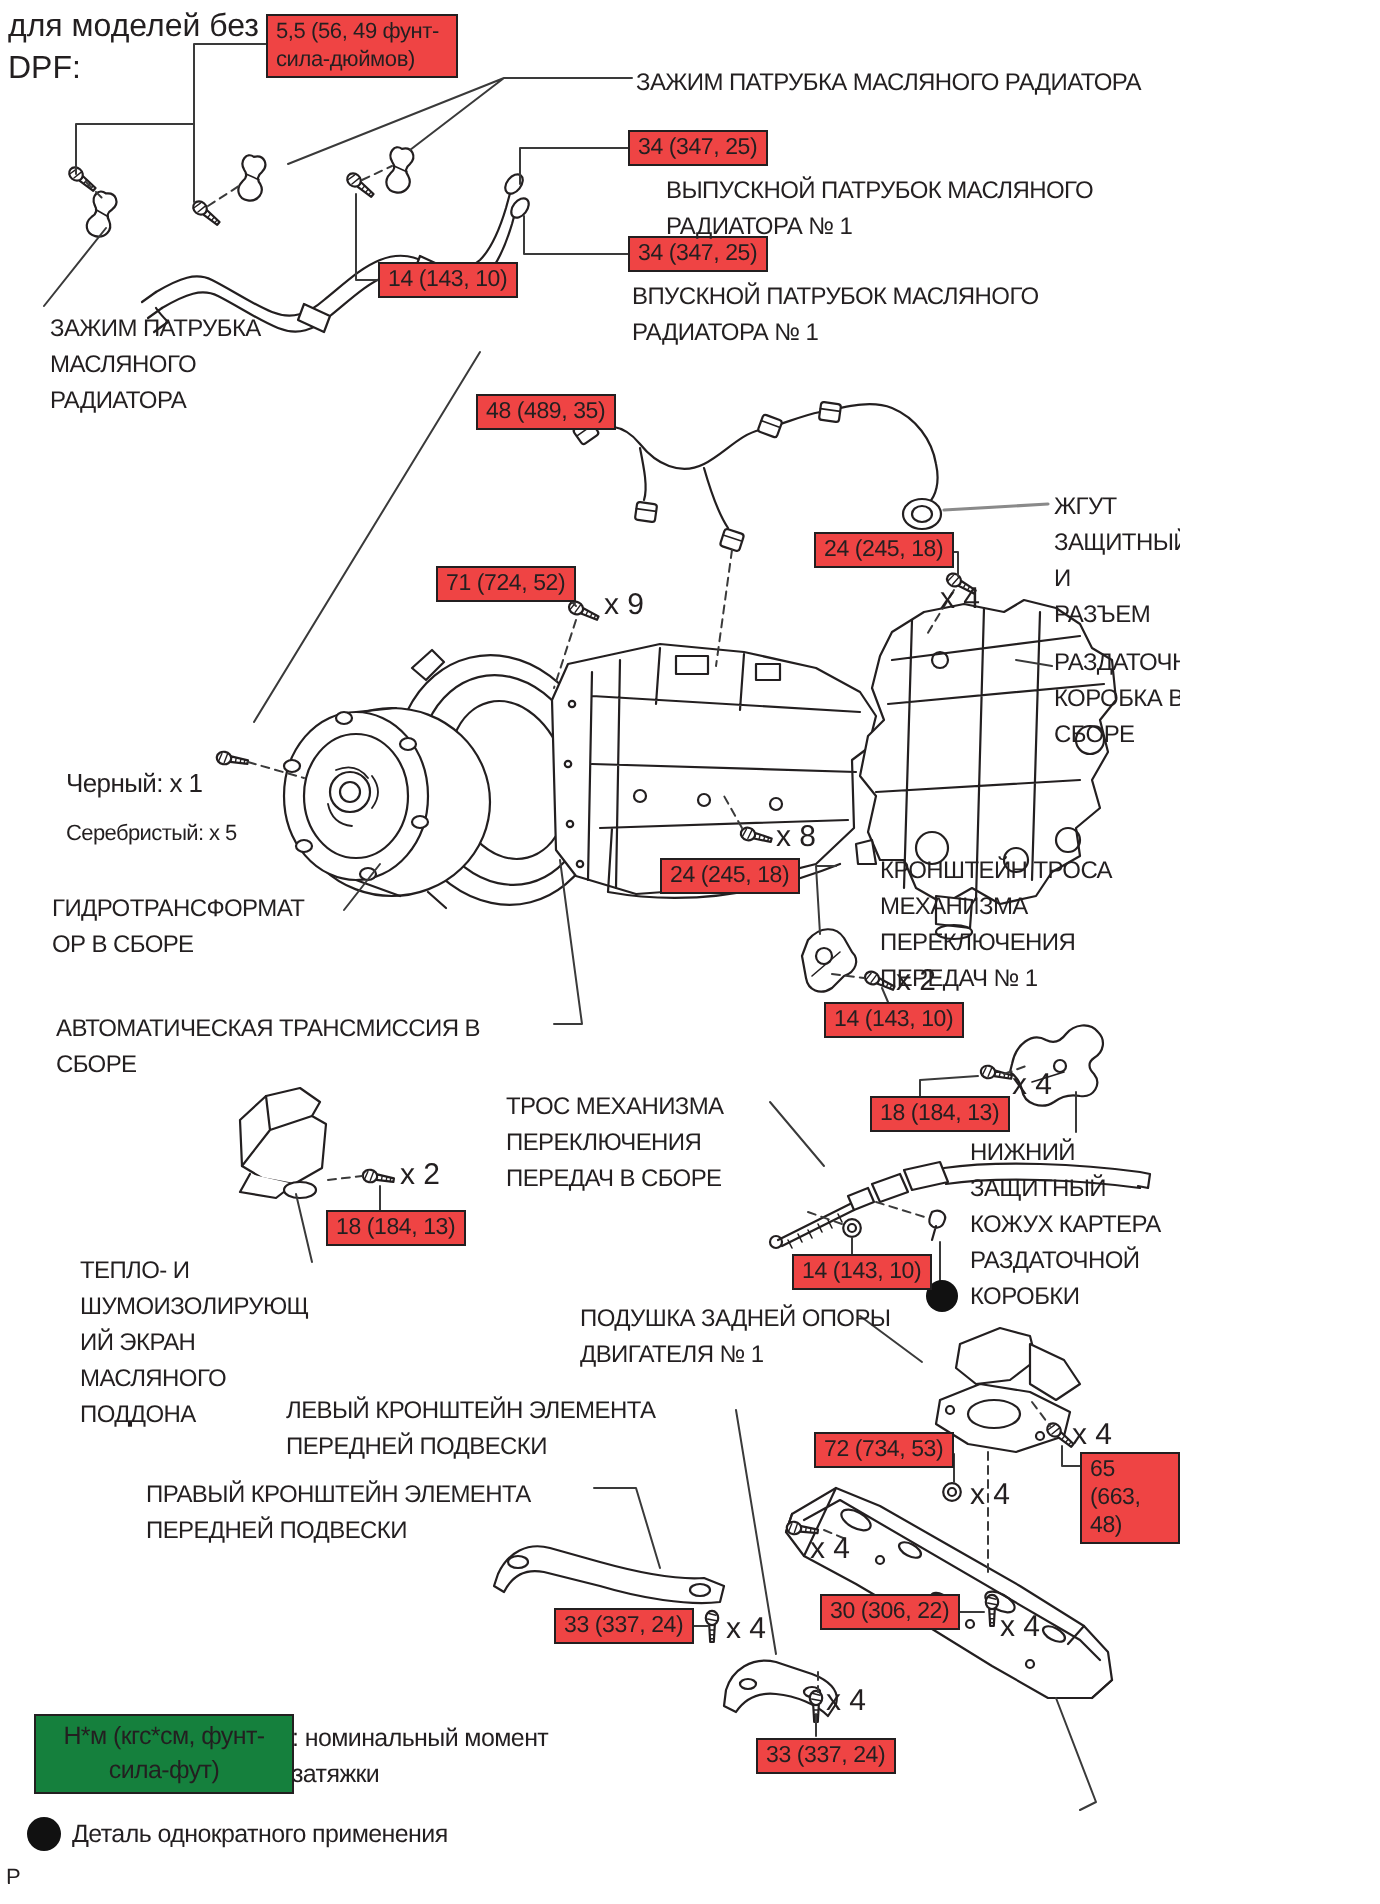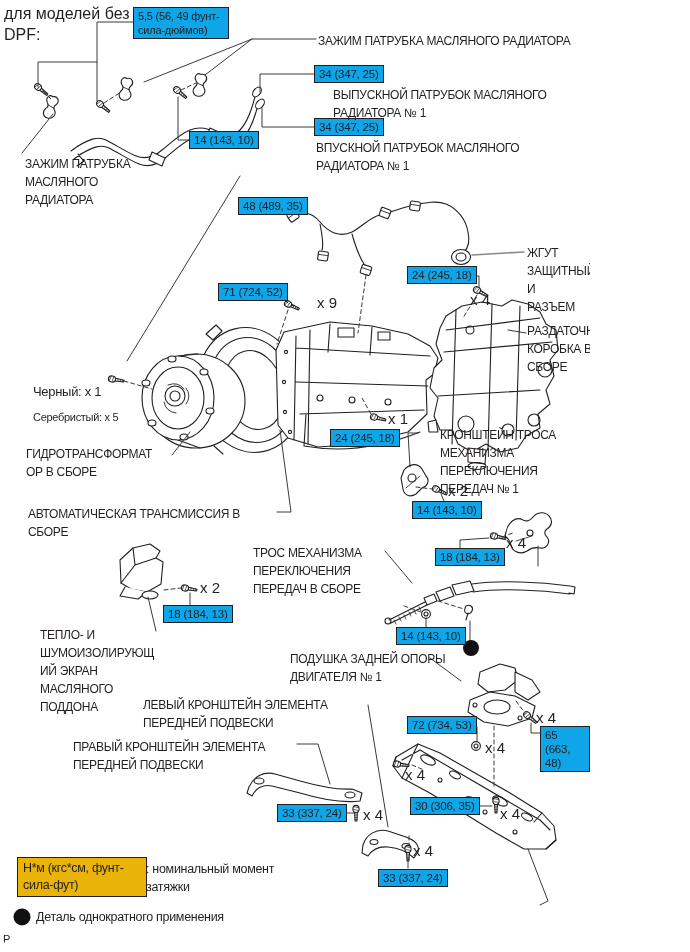--- a/index.html
+++ b/index.html
@@ -1,25 +1,25 @@
 <!DOCTYPE html>
 <html><head>
 <meta charset="utf-8">
 <style>
   html,body{margin:0;padding:0;background:#fff;}
   .page{position:relative;width:590px;height:952px;background:#fff;overflow:hidden;
         font-family:Liberation Sans, sans-serif;color:#231f20;border-radius:23px;}
   svg.art{position:absolute;left:0;top:0;}
   .lbl{position:absolute;font-size:12px;line-height:18px;white-space:pre-line;letter-spacing:-0.3px;}
   .note{position:absolute;font-size:16px;line-height:21px;white-space:pre-line;}
-  .tqbox{position:absolute;border:1.5px solid #231f20;background:#0ea5e9;font-size:11.5px;
+  .tqbox{position:absolute;border:1.5px solid #231f20;background:#ef4444;font-size:11.5px;
          line-height:14px;padding:1px 4px;white-space:pre-line;letter-spacing:-0.2px;}
   .qty{position:absolute;font-size:15px;letter-spacing:0;}
-  .legendbox{position:absolute;border:1.5px solid #231f20;background:#eab308;font-size:12.5px;
-         line-height:17px;padding:2px 5px;white-space:pre-line;width:118px;letter-spacing:-0.3px;}
+  .legendbox{position:absolute;border:1.5px solid #231f20;background:#15803d;font-size:12.5px;
+         line-height:17px;padding:2px 5px;white-space:pre-line;width:118px;letter-spacing:-0.3px;text-align:center;}
   .footer-char{position:absolute;font-size:11px;}
 </style>
 </head>
 <body>
 
 <div class="page">
 
 <svg class="art" width="690" height="952" viewBox="0 0 690 952" fill="none" stroke="#231f20" stroke-width="1.1" stroke-linejoin="round" stroke-linecap="round">
   <defs>
     <g id="bolt" fill="#fff">
@@ -277,21 +277,21 @@
 <div class="tqbox" style="left:238px;top:157px;margin-top:40px;">48 (489, 35)</div>
 <div class="tqbox" style="left:218px;top:283px;">71 (724, 52)</div>
 <div class="tqbox" style="left:407px;top:266px;">24 (245, 18)</div>
 <div class="tqbox" style="left:330px;top:429px;">24 (245, 18)</div>
 <div class="tqbox" style="left:412px;top:501px;">14 (143, 10)</div>
 <div class="tqbox" style="left:435px;top:548px;">18 (184, 13)</div>
 <div class="tqbox" style="left:163px;top:605px;">18 (184, 13)</div>
 <div class="tqbox" style="left:396px;top:627px;">14 (143, 10)</div>
 <div class="tqbox" style="left:407px;top:716px;">72 (734, 53)</div>
 <div class="tqbox" style="left:540px;top:726px;">65 (663, 48)</div>
-<div class="tqbox" style="left:410px;top:797px;">30 (306, 35)</div>
+<div class="tqbox" style="left:410px;top:797px;">30 (306, 22)</div>
 <div class="tqbox" style="left:277px;top:804px;">33 (337, 24)</div>
 <div class="tqbox" style="left:378px;top:869px;">33 (337, 24)</div>
 
 <div class="lbl" style="left:318px;top:32px;">ЗАЖИМ ПАТРУБКА МАСЛЯНОГО РАДИАТОРА</div>
 <div class="lbl" style="left:333px;top:86px;">ВЫПУСКНОЙ ПАТРУБОК МАСЛЯНОГО
 РАДИАТОРА № 1</div>
 <div class="lbl" style="left:316px;top:139px;">ВПУСКНОЙ ПАТРУБОК МАСЛЯНОГО
 РАДИАТОРА № 1</div>
 <div class="lbl" style="left:25px;top:155px;">ЗАЖИМ ПАТРУБКА
 МАСЛЯНОГО
@@ -304,35 +304,38 @@
 <div class="lbl" style="left:33px;top:408px;font-size:11px;">Серебристый: x 5</div>
 <div class="lbl" style="left:26px;top:445px;">ГИДРОТРАНСФОРМАТ
 ОР В СБОРЕ</div>
 <div class="lbl" style="left:421px;top:426px;margin-left:19px;">КРОНШТЕЙН ТРОСА МЕХАНИЗМА
 ПЕРЕКЛЮЧЕНИЯ ПЕРЕДАЧ № 1</div>
 <div class="lbl" style="left:28px;top:505px;">АВТОМАТИЧЕСКАЯ ТРАНСМИССИЯ В
 СБОРЕ</div>
 <div class="lbl" style="left:253px;top:544px;">ТРОС МЕХАНИЗМА
 ПЕРЕКЛЮЧЕНИЯ
 ПЕРЕДАЧ В СБОРЕ</div>
+<div class="lbl" style="left:485px;top:567px;">НИЖНИЙ ЗАЩИТНЫЙ
+КОЖУХ КАРТЕРА
+РАЗДАТОЧНОЙ КОРОБКИ</div>
 <div class="lbl" style="left:40px;top:626px;">ТЕПЛО- И
 ШУМОИЗОЛИРУЮЩ
 ИЙ ЭКРАН
 МАСЛЯНОГО
 ПОДДОНА</div>
 <div class="lbl" style="left:290px;top:650px;">ПОДУШКА ЗАДНЕЙ ОПОРЫ
 ДВИГАТЕЛЯ № 1</div>
 <div class="lbl" style="left:143px;top:696px;">ЛЕВЫЙ КРОНШТЕЙН ЭЛЕМЕНТА
 ПЕРЕДНЕЙ ПОДВЕСКИ</div>
 <div class="lbl" style="left:73px;top:738px;">ПРАВЫЙ КРОНШТЕЙН ЭЛЕМЕНТА
 ПЕРЕДНЕЙ ПОДВЕСКИ</div>
 
-<div class="qty" style="left:302px;top:294px;margin-left:15px;">x 9</div>
+<div class="qty" style="left:302px;top:294px;">x 9</div>
 <div class="qty" style="left:470px;top:291px;">x 4</div>
-<div class="qty" style="left:388px;top:410px;">x 1</div>
+<div class="qty" style="left:388px;top:410px;">x 8</div>
 <div class="qty" style="left:448px;top:482px;">x 2</div>
 <div class="qty" style="left:506px;top:534px;">x 4</div>
 <div class="qty" style="left:200px;top:579px;">x 2</div>
 <div class="qty" style="left:485px;top:739px;">x 4</div>
 <div class="qty" style="left:536px;top:709px;">x 4</div>
 <div class="qty" style="left:405px;top:766px;">x 4</div>
 <div class="qty" style="left:363px;top:806px;">x 4</div>
 <div class="qty" style="left:500px;top:805px;">x 4</div>
 <div class="qty" style="left:413px;top:842px;">x 4</div>
 

